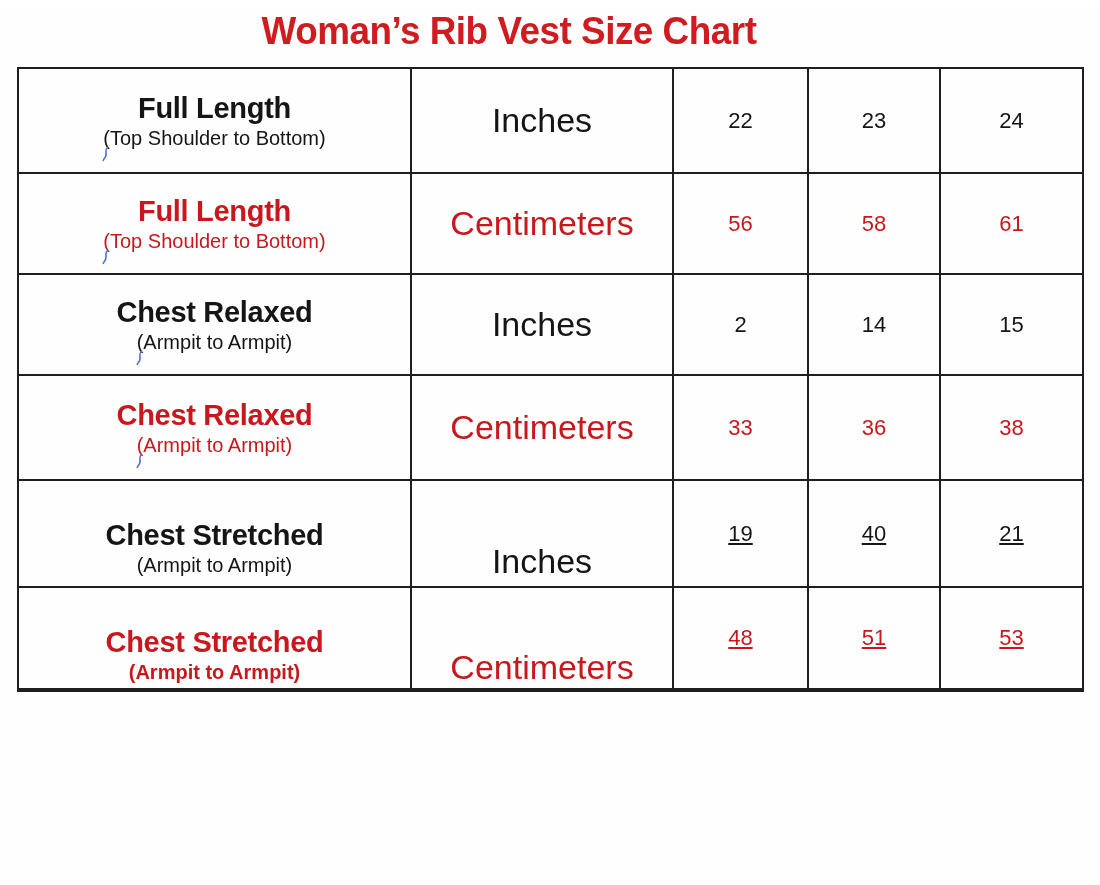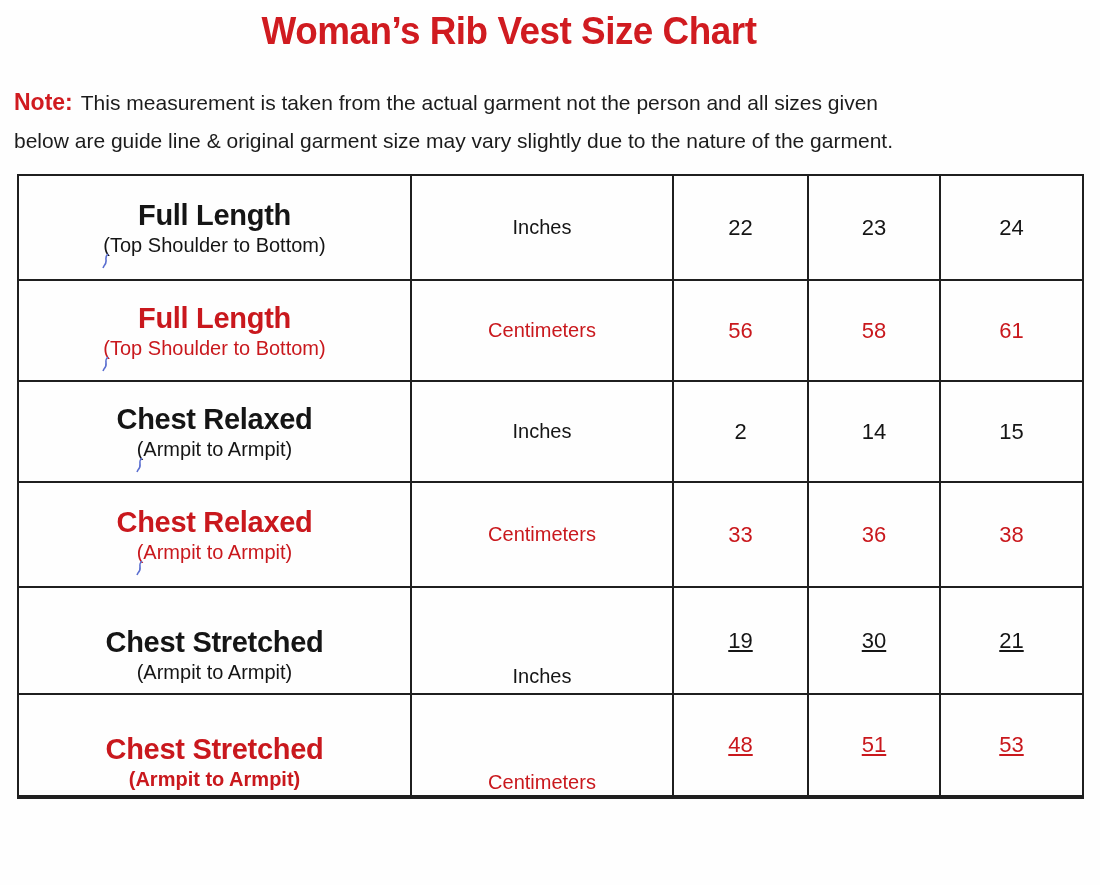--- a/index.html
+++ b/index.html
@@ -73,21 +73,21 @@
     font-weight: 700;
     line-height: 34px;
     letter-spacing: -0.3px;
   }
   .size-sublabel {
     font-size: 20px;
     line-height: 26px;
     position: relative;
     display: inline-block;
   }
-  .unit-cell { font-size: 20px; }
+  .unit-cell { font-size: 34px; }
   .val-cell  { font-size: 22px; }
 
   tr.red-row .size-label,
   tr.red-row .size-sublabel,
   tr.red-row .unit-cell,
   tr.red-row .val-cell { color: #c9181d; }
 
   tr.black-row .size-label,
   tr.black-row .size-sublabel,
   tr.black-row .unit-cell,
@@ -113,21 +113,20 @@
     pointer-events: none;
   }
 </style>
 </head>
 <body>
 
 <div class="page">
 
   <h1 class="title">Woman’s Rib Vest Size Chart</h1>
 
-  <p class="note"><span class="note-label">Note:</span><span>This measurement is taken from the actual garment not the person and all sizes given</span><br><span>below are guide line &amp; original garment size may vary slightly due to the nature of the garment.</span></p>
 
   <table class="size-chart">
     <colgroup>
       <col style="width:393px">
       <col style="width:262px">
       <col style="width:135px">
       <col style="width:132px">
       <col style="width:143px">
     </colgroup>
     <tbody>
@@ -184,21 +183,21 @@
         <td class="val-cell">38</td>
       </tr>
 
       <tr class="row-5 black-row bottom-align">
         <td class="size-cell">
           <div class="size-label">Chest Stretched</div>
           <div class="size-sublabel"><span>(Armpit to Armpit)</span></div>
         </td>
         <td class="unit-cell">Inches</td>
         <td class="val-cell">19</td>
-        <td class="val-cell">30</td>
+        <td class="val-cell">40</td>
         <td class="val-cell">21</td>
       </tr>
 
       <tr class="row-6 red-row bottom-align">
         <td class="size-cell">
           <div class="size-label">Chest Stretched</div>
           <div class="size-sublabel"><span>(Armpit to Armpit)</span></div>
         </td>
         <td class="unit-cell">Centimeters</td>
         <td class="val-cell">48</td>

